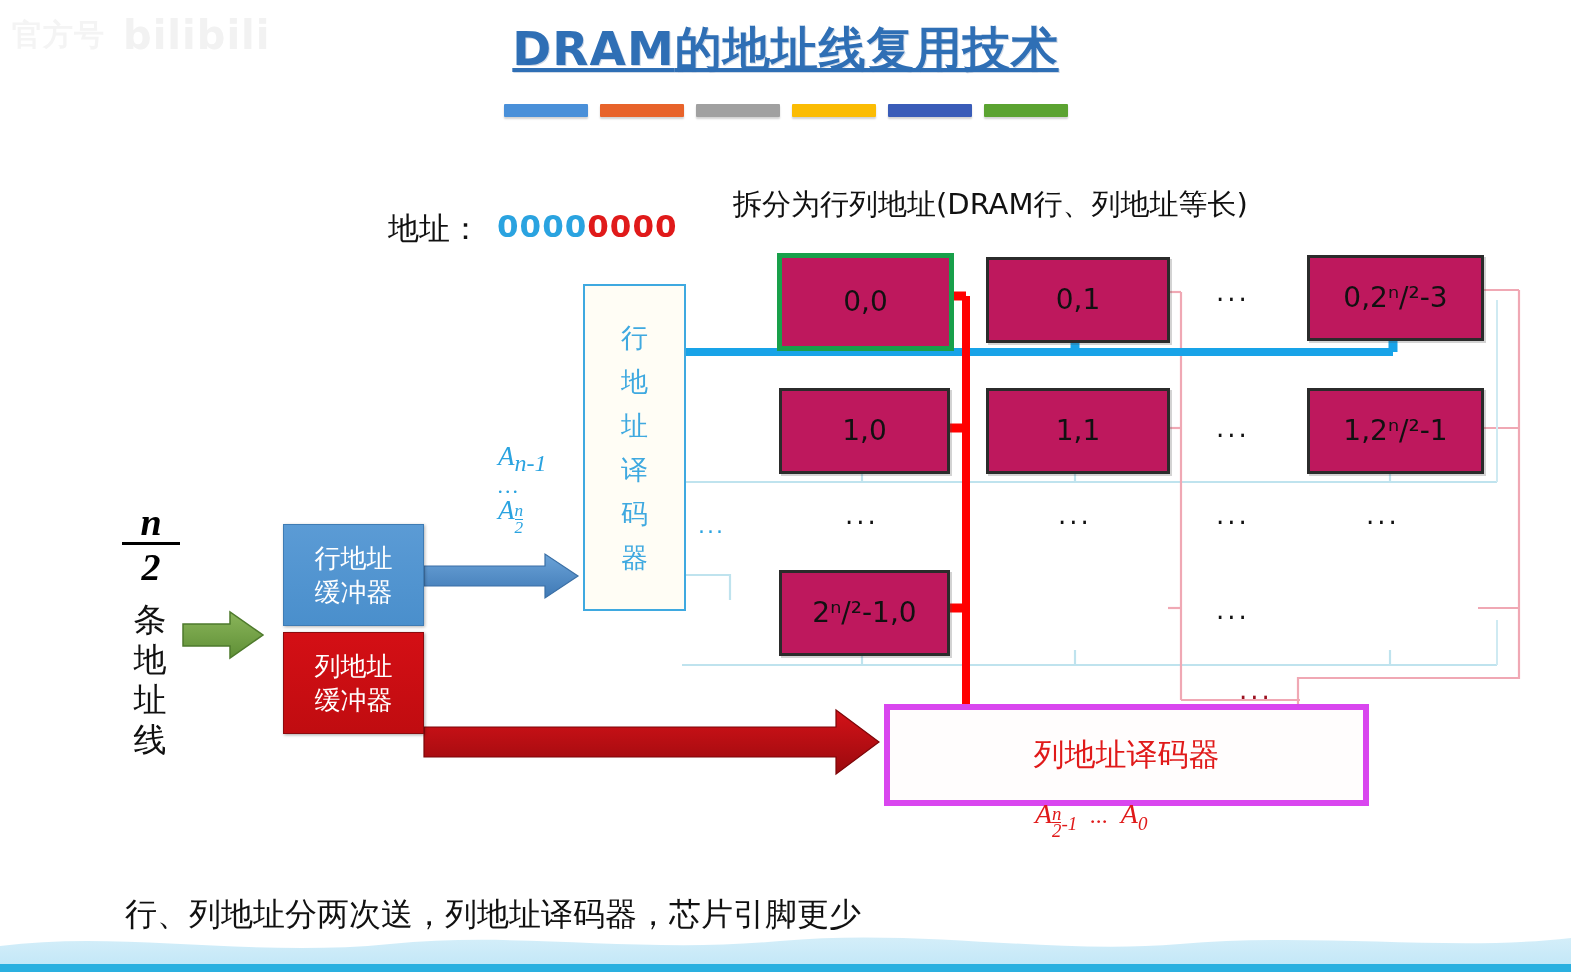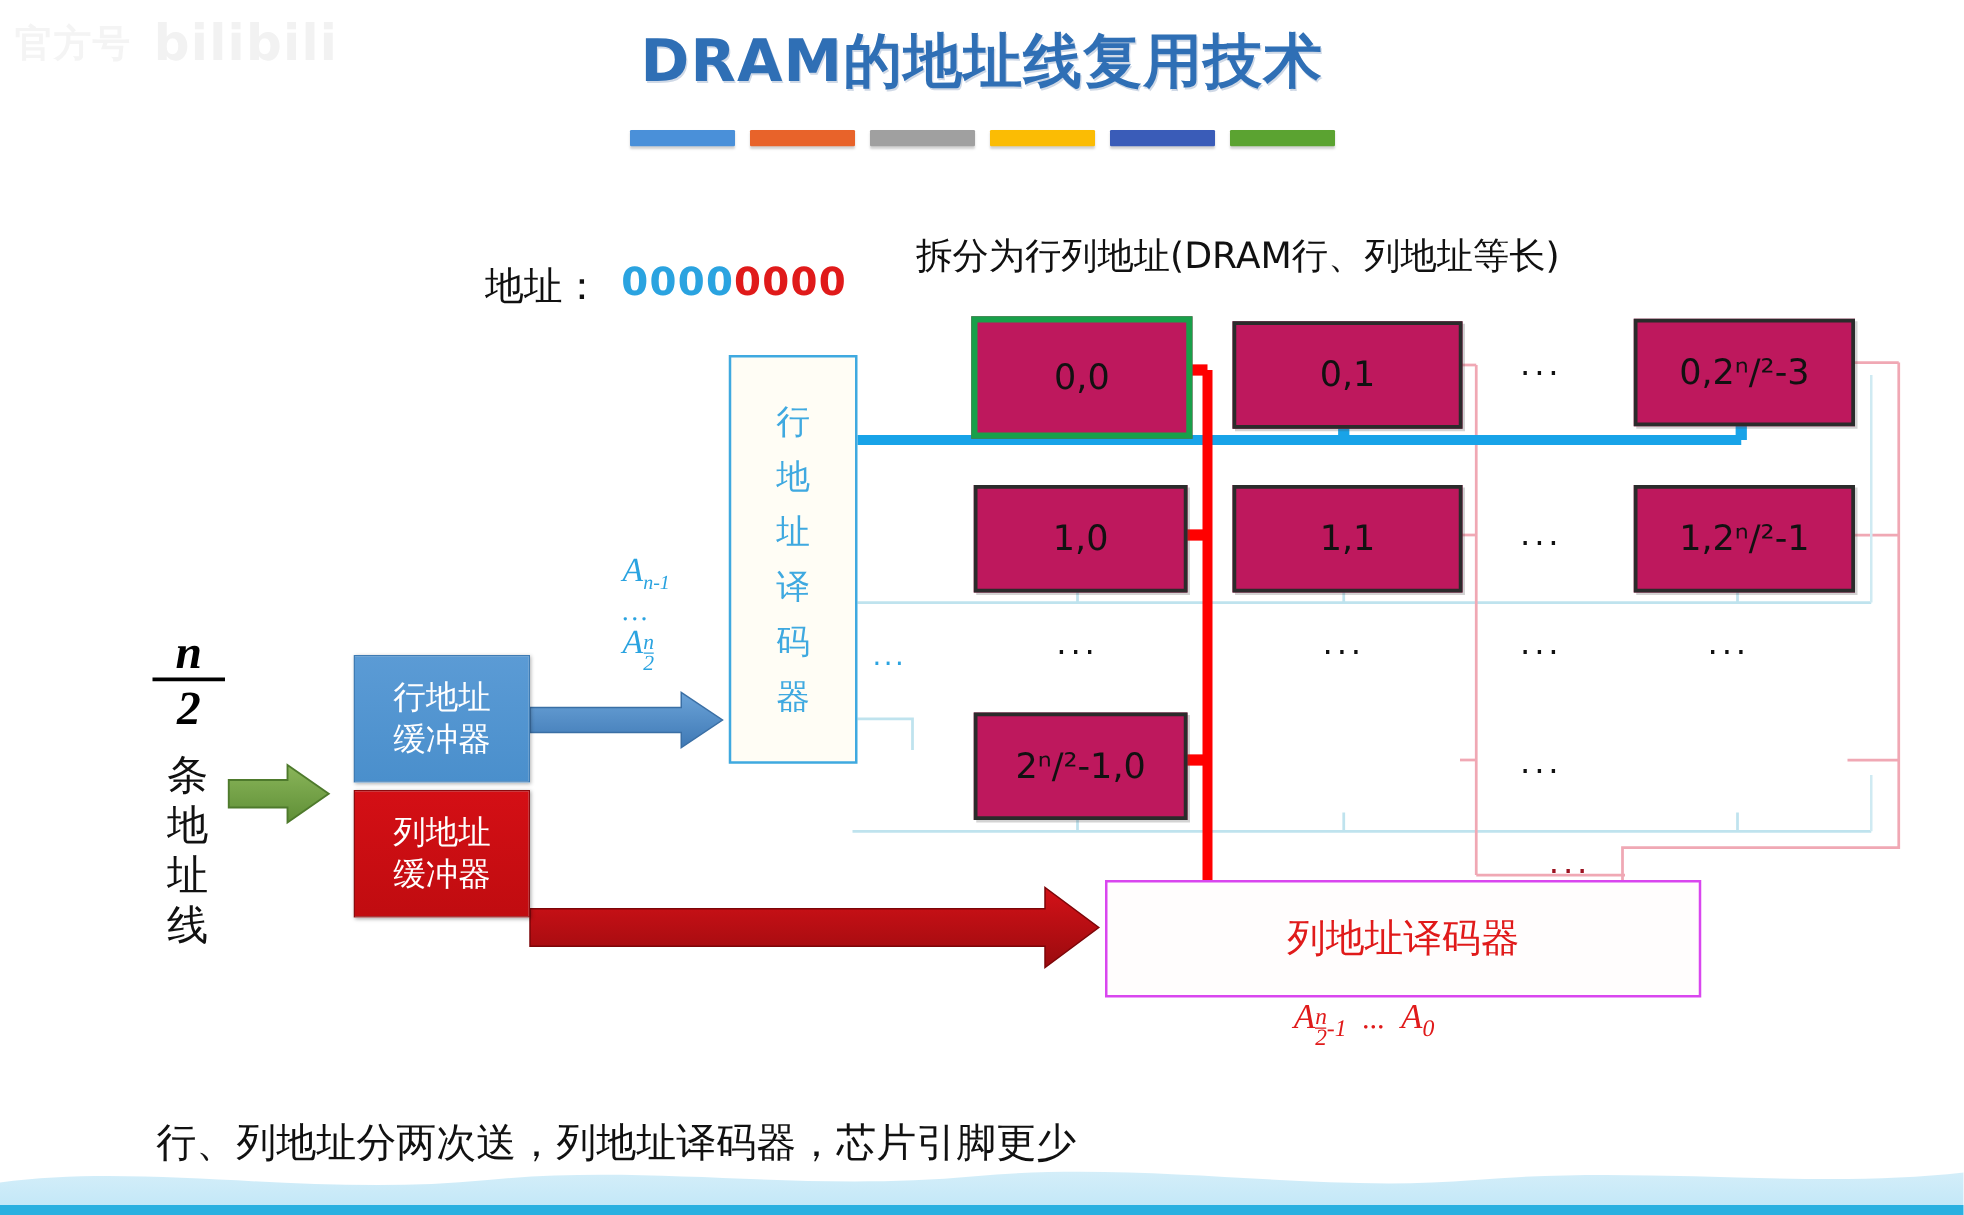--- a/index.html
+++ b/index.html
@@ -22,20 +22,21 @@
   }
   #watermark .wm-cn{font-size:30px;color:#f4f4f4;}
 
   
   #title{
     left:0;top:18px;width:1571px;text-align:center;
     font-size:47px;font-weight:bold;color:#2f6fb5;
     font-family:"DejaVu Sans","Liberation Sans",sans-serif;
     letter-spacing:1px;
     text-shadow:1px 1px 0 rgba(150,170,200,.45);
+    text-decoration:underline;
   }
   #title .en{color:#2f6fb5;}
   #title .cn{color:#2f6fb5;}
 
   #title-bars{
     left:0;top:104px;width:1571px;
     display:flex;justify-content:center;gap:12px;
   }
   #title-bars .bar{width:84px;height:13px;border-radius:1px;
     box-shadow:0 2px 2px rgba(0,0,0,.18);}
@@ -126,21 +127,21 @@
     font-size:27px;color:#3fa9e0;line-height:44px;text-align:center;
     font-family:"DejaVu Sans","Liberation Sans",sans-serif;
   }
   #row-decoder .vtext span{display:block;}
   #rd-dots{left:698px;top:513px;color:#2aa3e0;font-size:22px;letter-spacing:2px;
     font-family:"DejaVu Sans","Liberation Sans",sans-serif;}
 
   
   #col-decoder{
     left:884px;top:704px;width:473px;height:90px;
-    border:2px solid #d946ef;background:#fffdfd;
+    border:6px solid #d946ef;background:#fffdfd;
     display:flex;align-items:center;justify-content:center;
     color:#e01a1a;font-size:31px;
     font-family:"DejaVu Sans","Liberation Sans",sans-serif;
     text-align:center;
   }
 
   
   .cell{
     border:3px solid #2b2b2b;background:#be185d;
     display:flex;align-items:center;justify-content:center;
@@ -293,21 +294,21 @@
   <div class="abs" id="row-buffer">
     <span>行地址</span>
     <span>缓冲器</span>
   </div>
   <div class="abs" id="col-buffer">
     <span>列地址</span>
     <span>缓冲器</span>
   </div>
 
   <div class="abs" id="a-row-label">
-    <span class="l1"><i>A</i><sub style="font-size:16px">n-1</sub></span>
+    <span class="l1"><i>A</i><sub style="font-size:24px">n-1</sub></span>
     <span class="l2">...</span>
     <span class="l3"><i>A</i><span class="frac" style="font-size:24px"><span class="t">n</span><span class="b">2</span></span></span>
   </div>
 
   <div class="abs" id="row-decoder">
     <div class="vtext">
       <span>行</span>
       <span>地</span>
       <span>址</span>
       <span>译</span>

